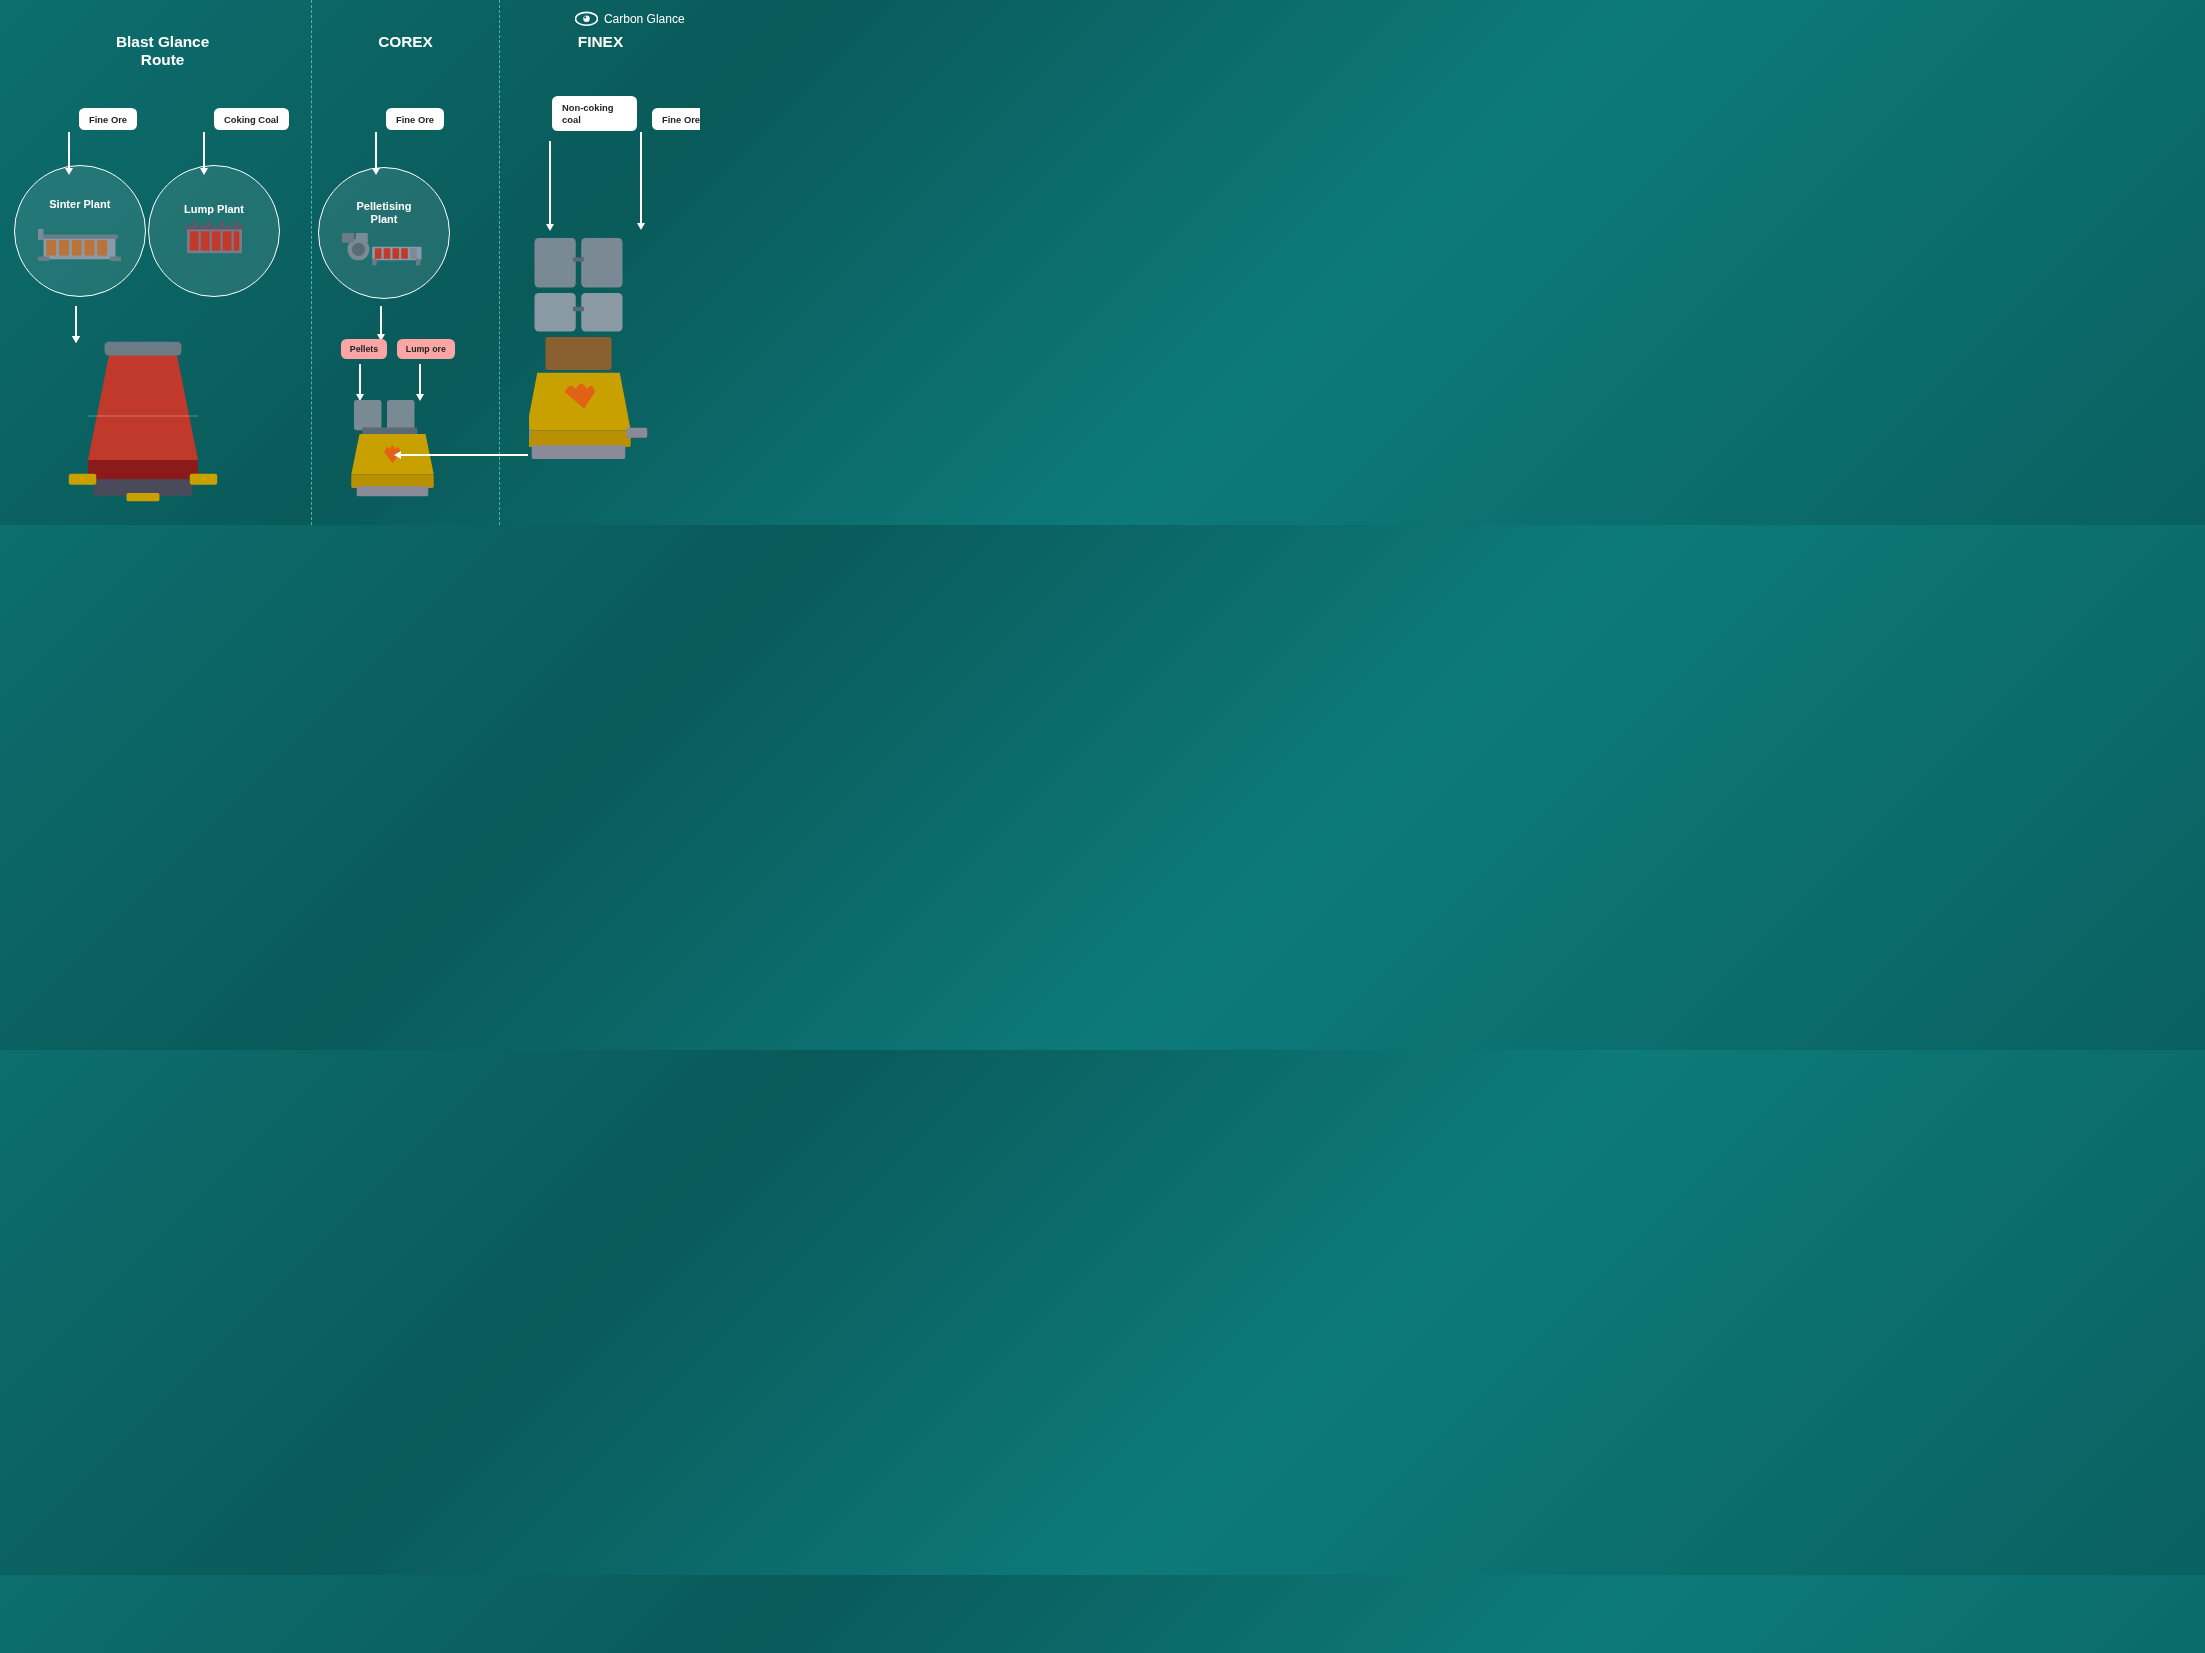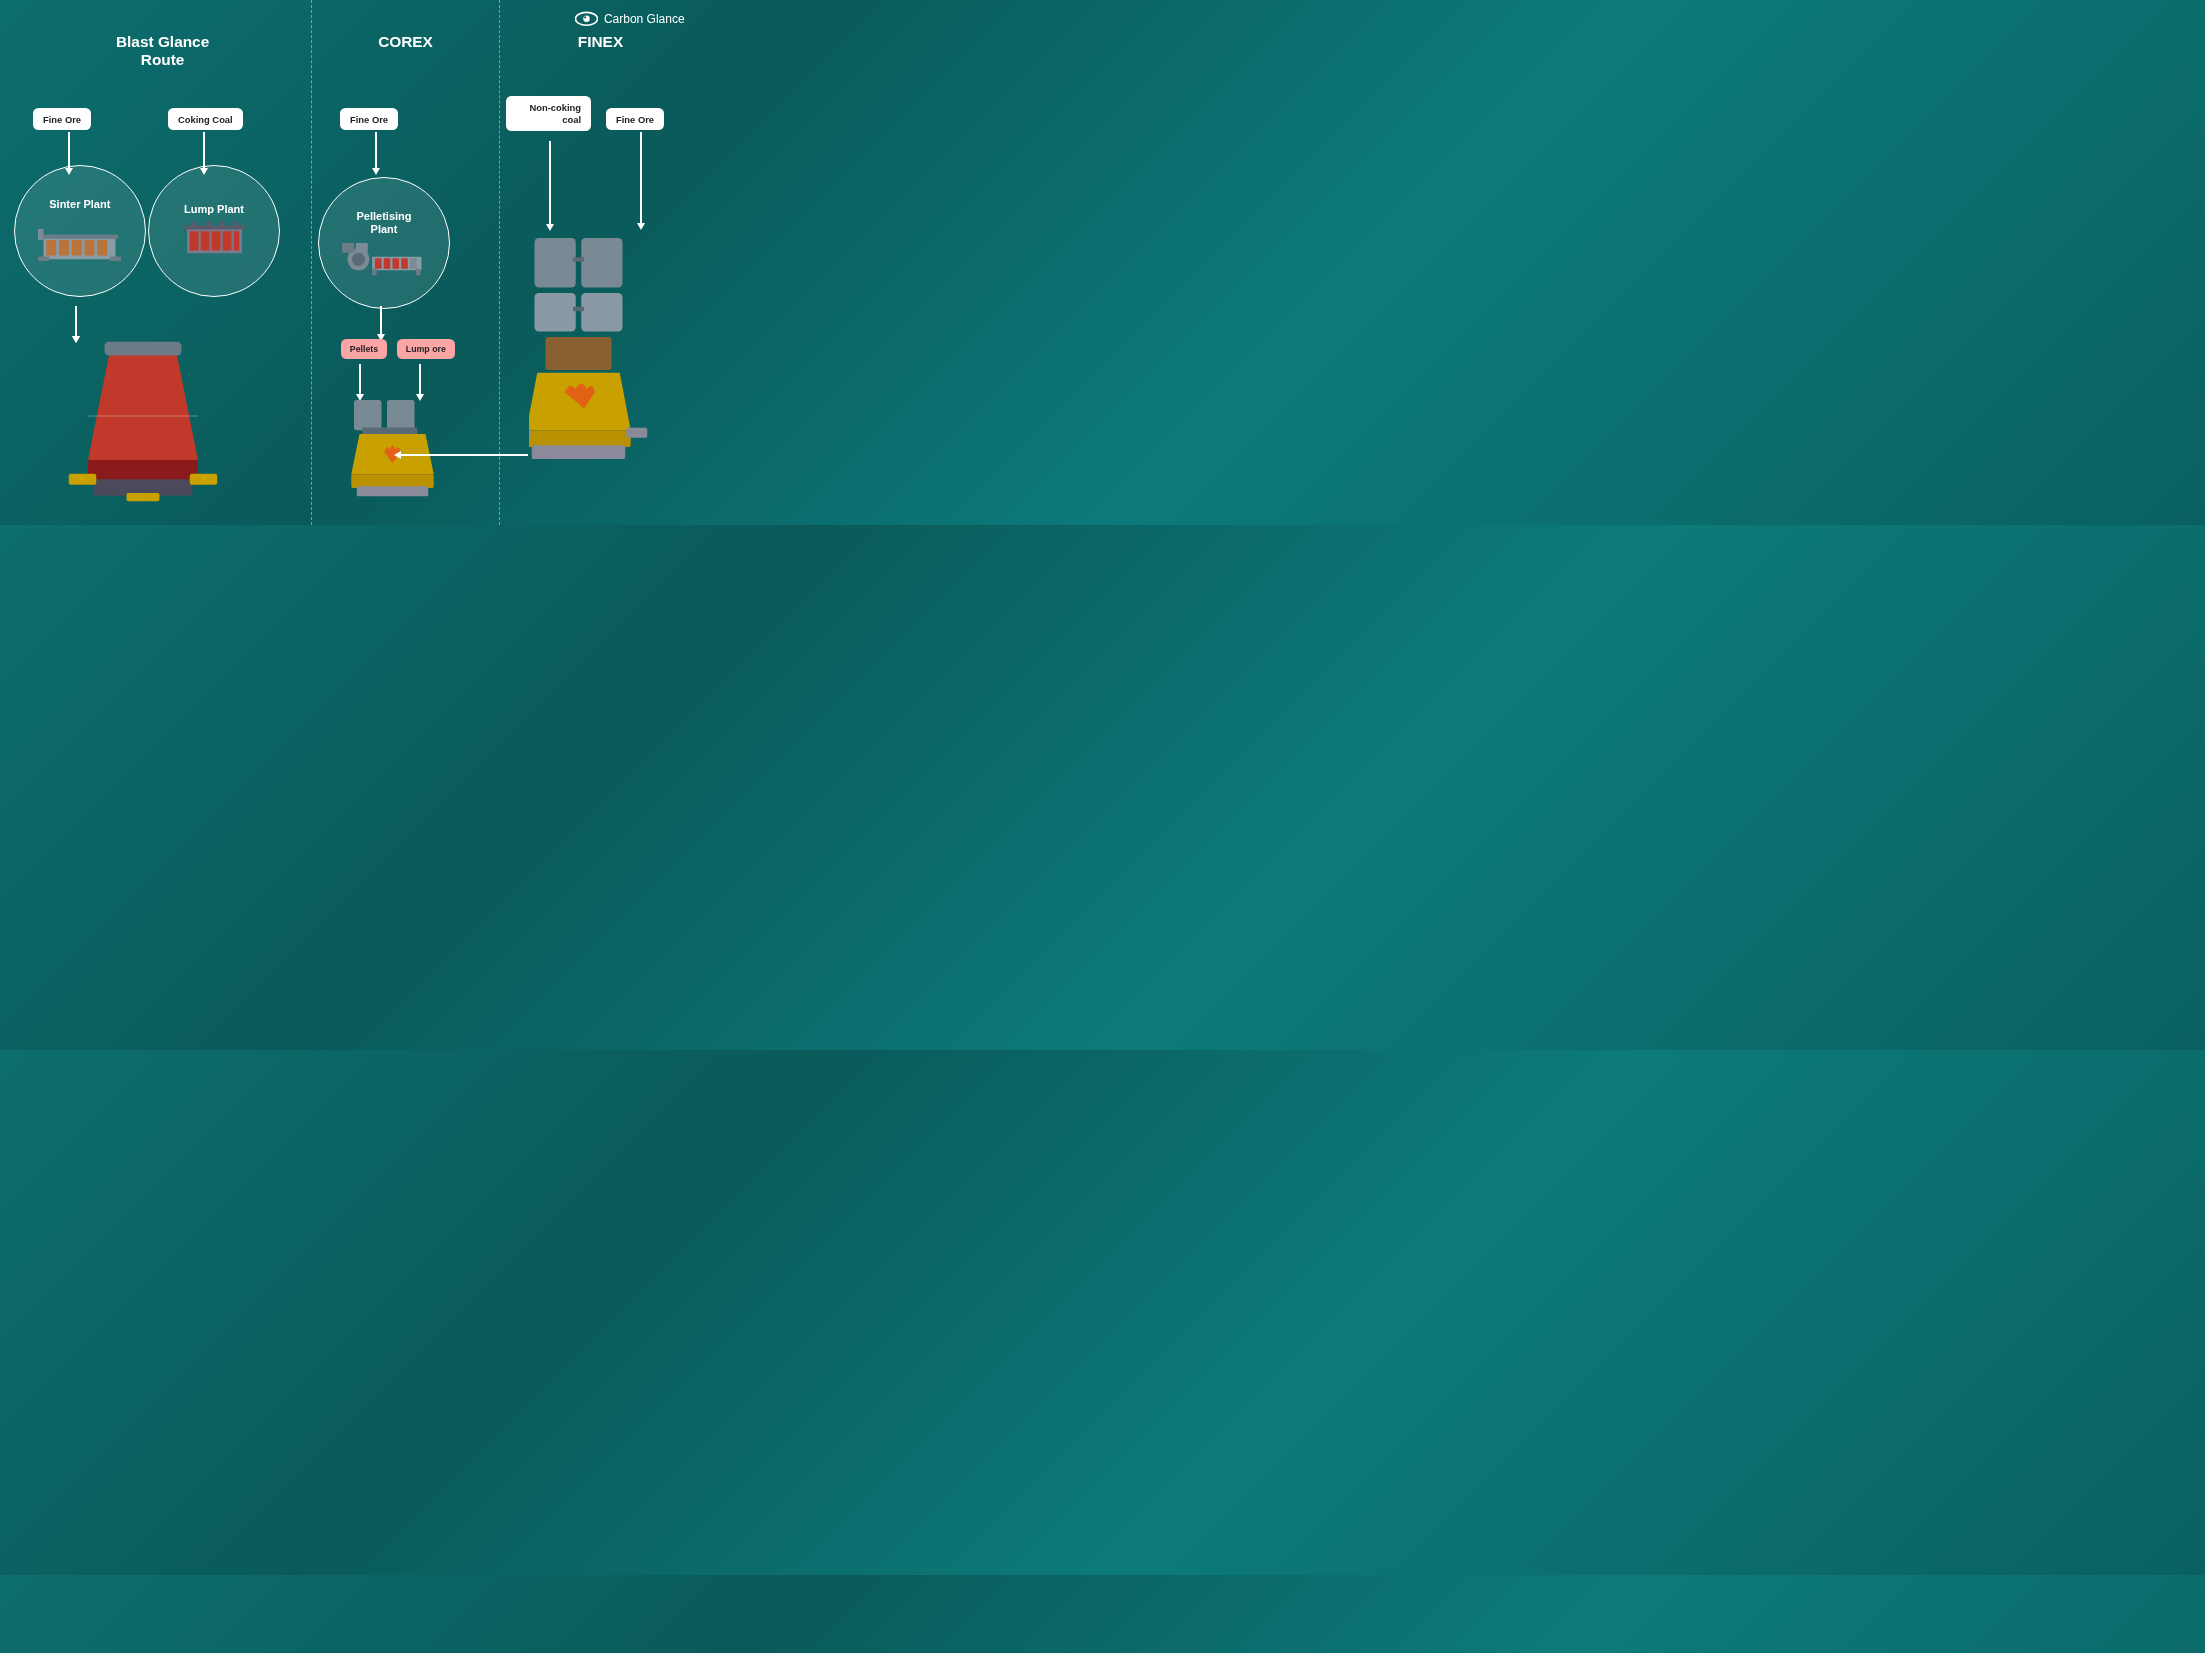--- a/index.html
+++ b/index.html
@@ -58,22 +58,23 @@
 
     
     .input-box {
       position: absolute;
       background: white;
       border-radius: 5.5px;
       padding: 5.5px 10px;
       font-weight: 800;
       font-size: 9.4px;
       color: #222;
-      text-align: right;
+      text-align: left;
       white-space: nowrap;
+      margin-left: 46px;
     }
 
     
     .plant-circle {
       position: absolute;
       border-radius: 50%;
       border: 1.7px solid white;
       background: rgba(255,255,255,0.1);
       display: flex;
       flex-direction: column;
@@ -276,21 +277,21 @@
 
 <div class="input-box" style="left:340px; top:108px;">
   <span>Fine Ore</span>
 </div>
 
 <div class="arrow" style="left:372px; top:132px;">
   <div class="arrow-line" style="height:36px;"></div>
   <div class="arrow-head"></div>
 </div>
 
-<div class="plant-circle" style="left:318px; top:177px; width:132px; height:132px;">
+<div class="plant-circle" style="left:318px; top:167px; width:132px; height:132px;">
   <div style="font-size:11px; font-weight:900; margin-bottom:4.4px; white-space:pre-line; line-height:1.2;">Pelletising
 Plant</div>
 
   <svg width="85" height="36" viewBox="0 0 155 65">
 
     <circle cx="30" cy="35" r="20" fill="#7a8b96"></circle>
     <circle cx="30" cy="35" r="12" fill="#5a6b76"></circle>
 
     <rect x="55" y="30" width="90" height="25" fill="#8a9ba8" rx="2"></rect>
 

